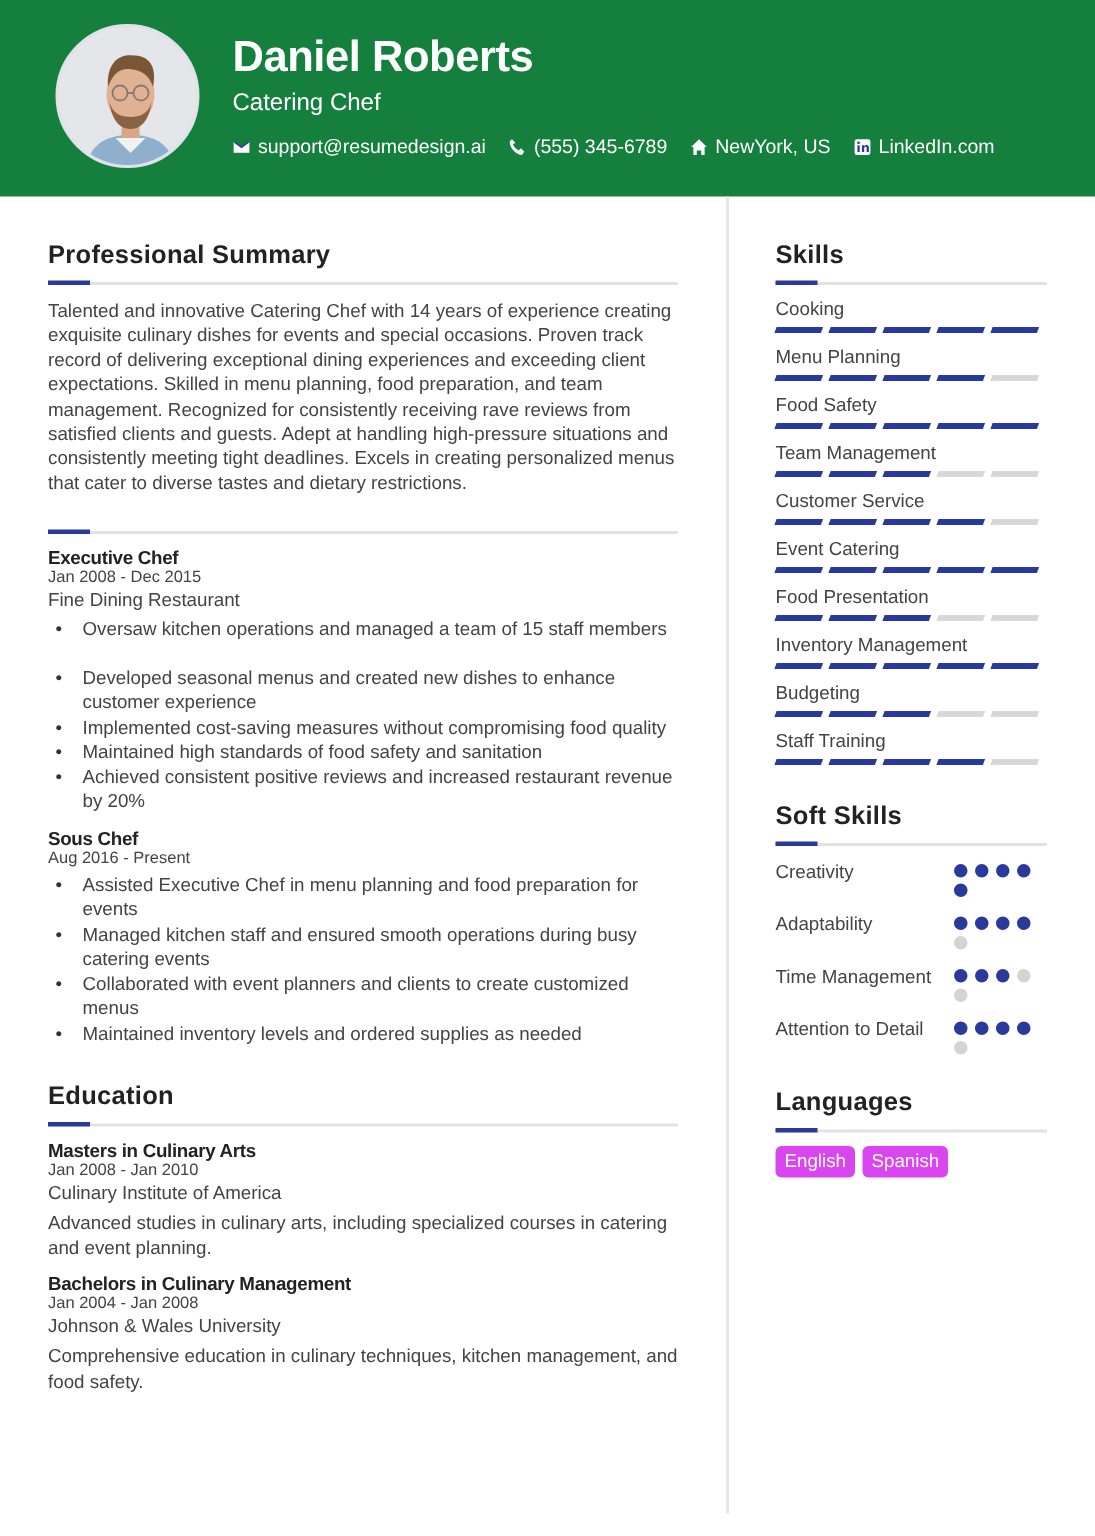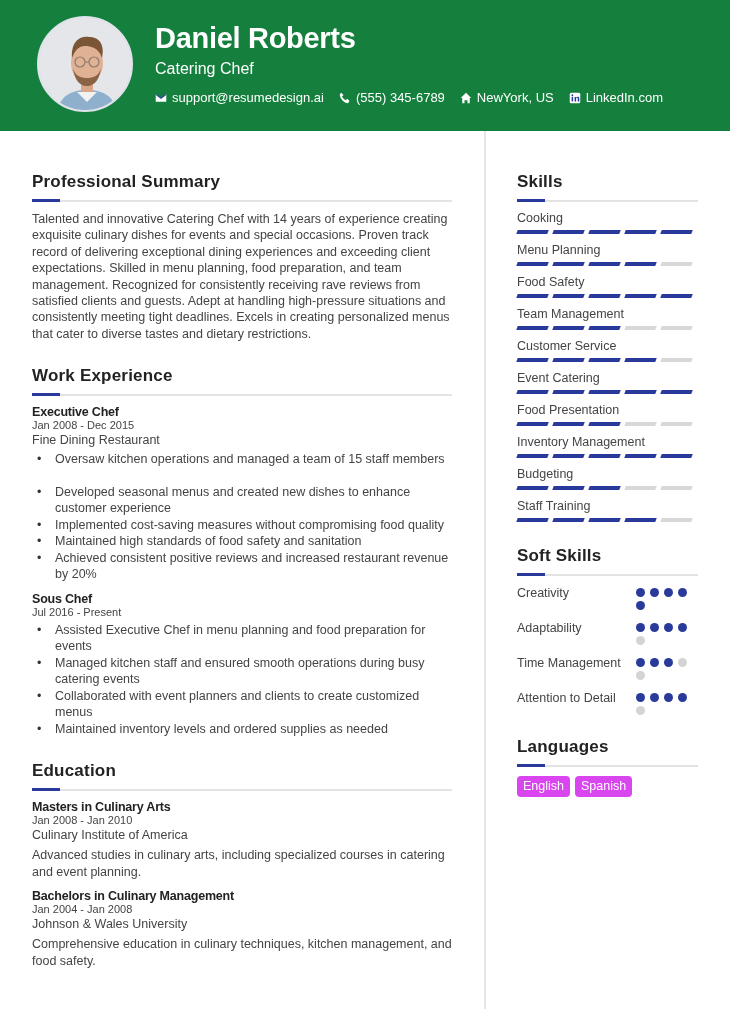--- a/index.html
+++ b/index.html
@@ -12,21 +12,21 @@
   .title { position: absolute; left: 155px; top: 60px; font-size: 16px; color: #fff; }
   .contacts { position: absolute; left: 155px; top: 90px; display: flex; align-items: center; font-size: 13px; color: #fff; }
   .contact { display: flex; align-items: center; margin-right: 15px; }
   .contact svg { width: 12px; height: 12px; margin-right: 5px; fill: #fff; }
 
   .divider-v { position: absolute; left: 484px; top: 131px; width: 2px; height: 878px; background: #e6e6e6; }
 
   .left { position: absolute; left: 32px; top: 160px; width: 420px; }
   .right { position: absolute; left: 517px; top: 160px; width: 181px; }
 
-  .sec-title { font-size: 17px; font-weight: bold; color: #222; letter-spacing: 0.2px; margin-top: 12px; }
+  .sec-title { font-size: 17px; font-weight: bold; color: #222; letter-spacing: 0.2px; }
   .sec-rule { position: relative; height: 2px; background: #e3e3e3; margin-top: 8px; margin-bottom: 9px; }
   .sec-rule::before { content: ""; position: absolute; left: 0; top: -1px; width: 28px; height: 3px; background: #2a3a9a; }
 
   .summary { font-size: 12.5px; line-height: 16.4px; color: #444; }
 
   .job { margin-top: 0; }
   .job-head { display: flex; justify-content: space-between; align-items: baseline; flex-direction: column; }
   .job-role { font-size: 12.5px; font-weight: bold; color: #222; letter-spacing: -0.2px; }
   .job-date { font-size: 11px; color: #444; }
   .job-org { font-size: 12.5px; color: #444; margin-top: 2px; }
@@ -105,42 +105,41 @@
 <div class="divider-v"></div>
 
 <div class="left">
   <section>
     <div class="sec-title">Professional Summary</div>
     <div class="sec-rule"></div>
     <p class="summary">Talented and innovative Catering Chef with 14 years of experience creating exquisite culinary dishes for events and special occasions. Proven track record of delivering exceptional dining experiences and exceeding client expectations. Skilled in menu planning, food preparation, and team management. Recognized for consistently receiving rave reviews from satisfied clients and guests. Adept at handling high-pressure situations and consistently meeting tight deadlines. Excels in creating personalized menus that cater to diverse tastes and dietary restrictions.</p>
   </section>
 
   <section style="margin-top:24px;">
-    <div class="sec-title">Work Experience</div>
     <div class="sec-rule"></div>
 
     <div class="job">
       <div class="job-head">
         <span class="job-role">Executive Chef</span>
         <span class="job-date">Jan 2008 - Dec 2015</span>
       </div>
       <div class="job-org">Fine Dining Restaurant</div>
       <ul class="bullets">
         <li style="margin-bottom:16px;">Oversaw kitchen operations and managed a team of 15 staff members</li>
         <li>Developed seasonal menus and created new dishes to enhance customer experience</li>
         <li>Implemented cost-saving measures without compromising food quality</li>
         <li>Maintained high standards of food safety and sanitation</li>
         <li>Achieved consistent positive reviews and increased restaurant revenue by 20%</li>
       </ul>
     </div>
 
     <div class="job" style="margin-top:9px;">
       <div class="job-head">
         <span class="job-role">Sous Chef</span>
-        <span class="job-date">Jul 2016 - Present</span>
+        <span class="job-date">Aug 2016 - Present</span>
       </div>
       <ul class="bullets">
         <li>Assisted Executive Chef in menu planning and food preparation for events</li>
         <li>Managed kitchen staff and ensured smooth operations during busy catering events</li>
         <li>Collaborated with event planners and clients to create customized menus</li>
         <li>Maintained inventory levels and ordered supplies as needed</li>
       </ul>
     </div>
   </section>
 

